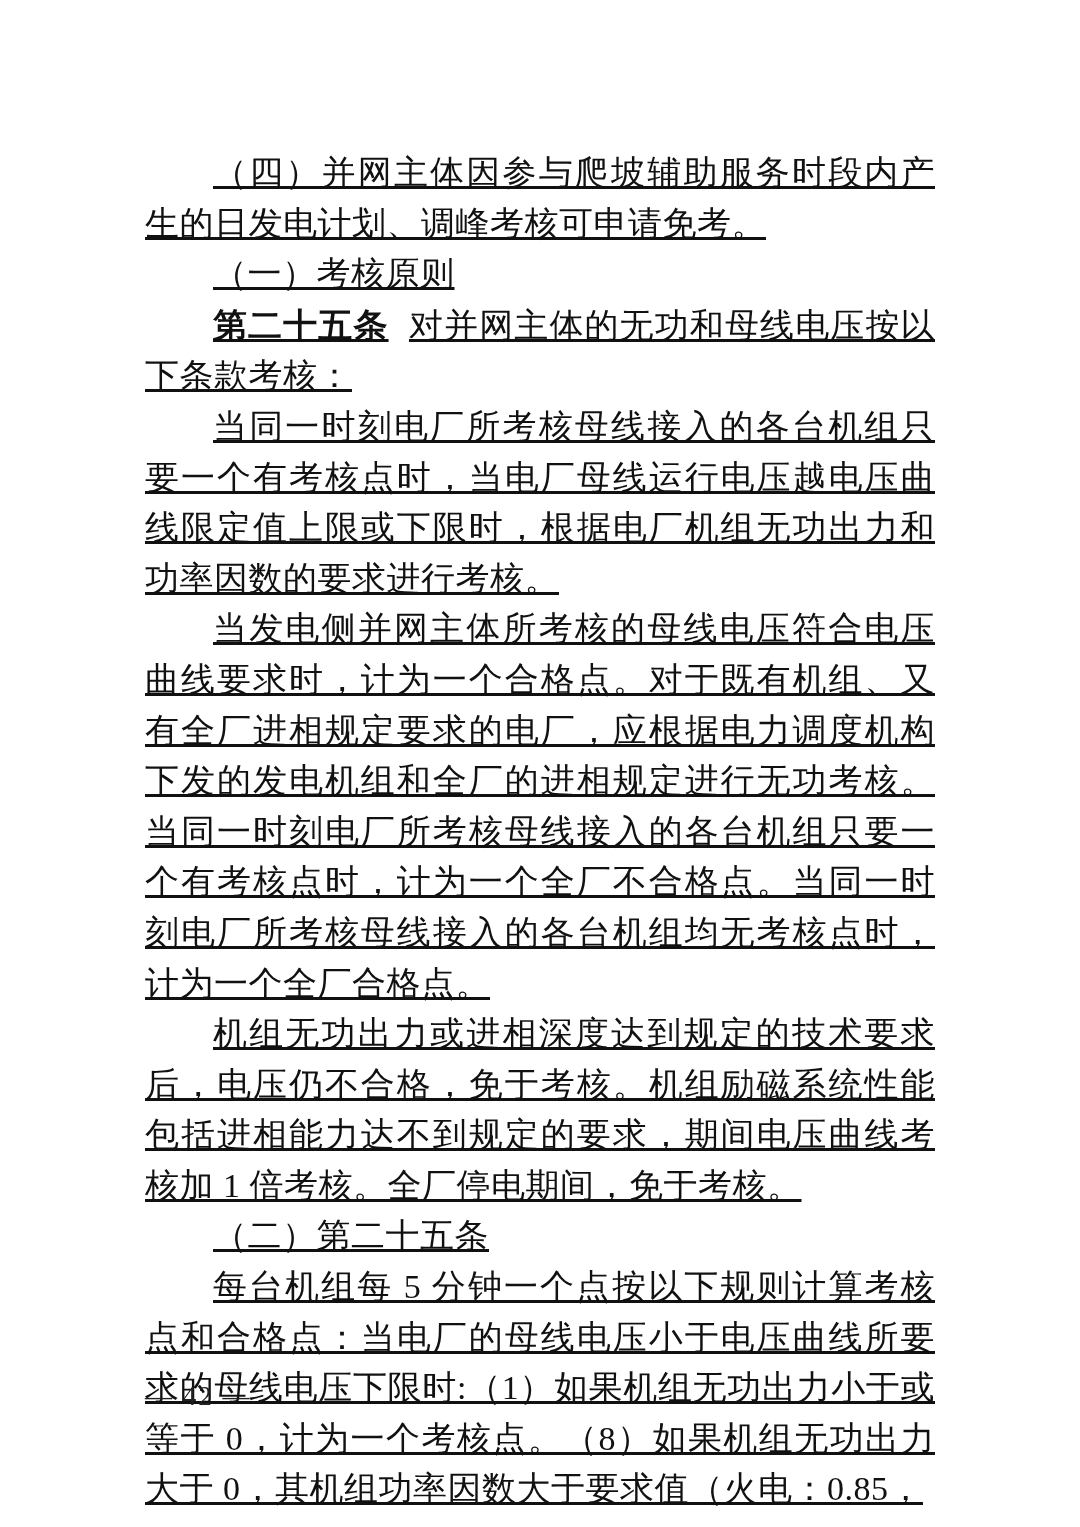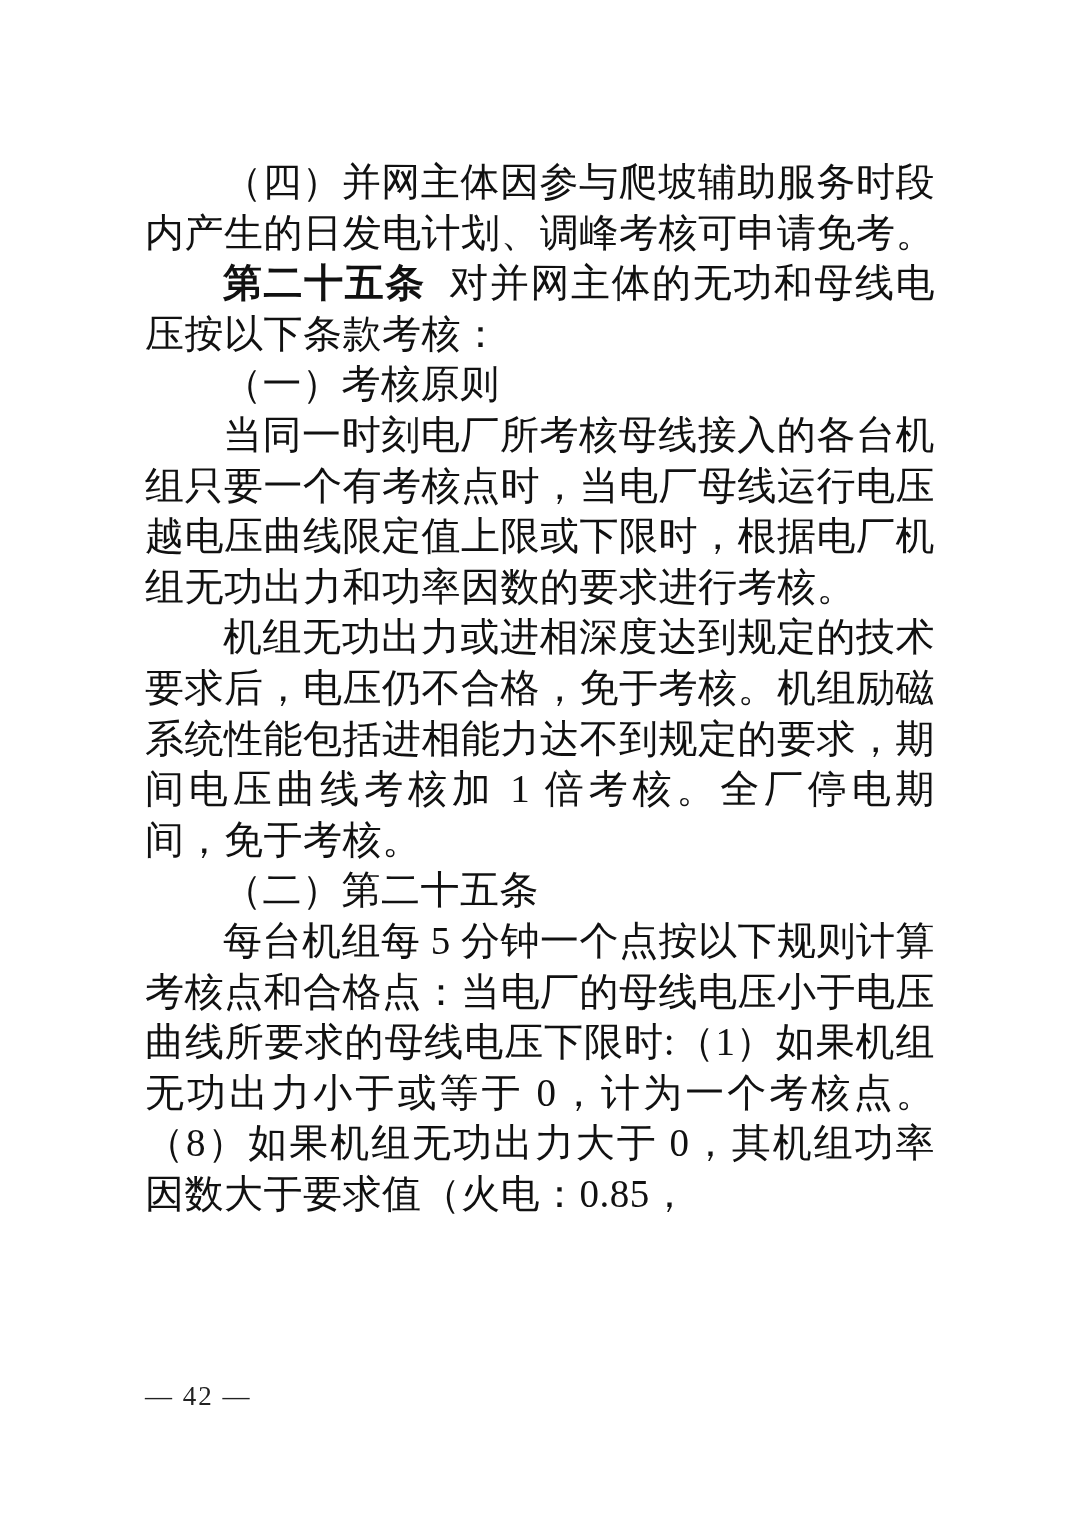--- a/index.html
+++ b/index.html
@@ -12,27 +12,28 @@
     width: 1080px;
     height: 1527px;
     background: #ffffff;
     overflow: hidden;
     color: #111111;
     font-family: "Liberation Serif", "DejaVu Serif", serif;
   }
   .content {
     position: absolute;
     left: 145px;
-    top: 157px;
+    top: 148px;
     width: 790px;
-    font-size: 39px;
+    font-size: 34px;
     line-height: 50.6px;
     text-align: justify;
     text-justify: inter-ideograph;
     letter-spacing: 0.5px;
+    text-decoration: underline;
   }
   .para {
     margin: 0;
     padding: 0;
     text-indent: 2em;
     text-align-last: left;
   }
   .article-lead {
     font-weight: 700;
     font-family: "Liberation Sans", "DejaVu Sans", sans-serif;
@@ -47,23 +48,24 @@
     letter-spacing: 2px;
     color: #222222;
   }
 </style>
 </head>
 <body>
 
 <div class="page">
   <div class="content">
     <p class="para">（四）并网主体因参与爬坡辅助服务时段内产生的日发电计划、调峰考核可申请免考。</p>
+    <p class="para">（一）考核原则</p>
     <p class="para">
       <span class="article-lead">第二十五条</span><span>对并网主体的无功和母线电压按以下条款考核：</span>
     </p>
-    <p class="para">（一）考核原则</p>
     <p class="para">当同一时刻电厂所考核母线接入的各台机组只要一个有考核点时，当电厂母线运行电压越电压曲线限定值上限或下限时，根据电厂机组无功出力和功率因数的要求进行考核。</p>
+    <p class="para">当发电侧并网主体所考核的母线电压符合电压曲线要求时，计为一个合格点。对于既有机组、又有全厂进相规定要求的电厂，应根据电力调度机构下发的发电机组和全厂的进相规定进行无功考核。当同一时刻电厂所考核母线接入的各台机组只要一个有考核点时，计为一个全厂不合格点。当同一时刻电厂所考核母线接入的各台机组均无考核点时，计为一个全厂合格点。</p>
     <p class="para">机组无功出力或进相深度达到规定的技术要求后，电压仍不合格，免于考核。机组励磁系统性能包括进相能力达不到规定的要求，期间电压曲线考核加 1 倍考核。全厂停电期间，免于考核。</p>
     <p class="para">（二）第二十五条</p>
     <p class="para">每台机组每 5 分钟一个点按以下规则计算考核点和合格点：当电厂的母线电压小于电压曲线所要求的母线电压下限时:（1）如果机组无功出力小于或等于 0，计为一个考核点。（8）如果机组无功出力大于 0，其机组功率因数大于要求值（火电：0.85，</p>
   </div>
   <div class="footer">— 42 —</div>
 </div>
 
 </body></html>

